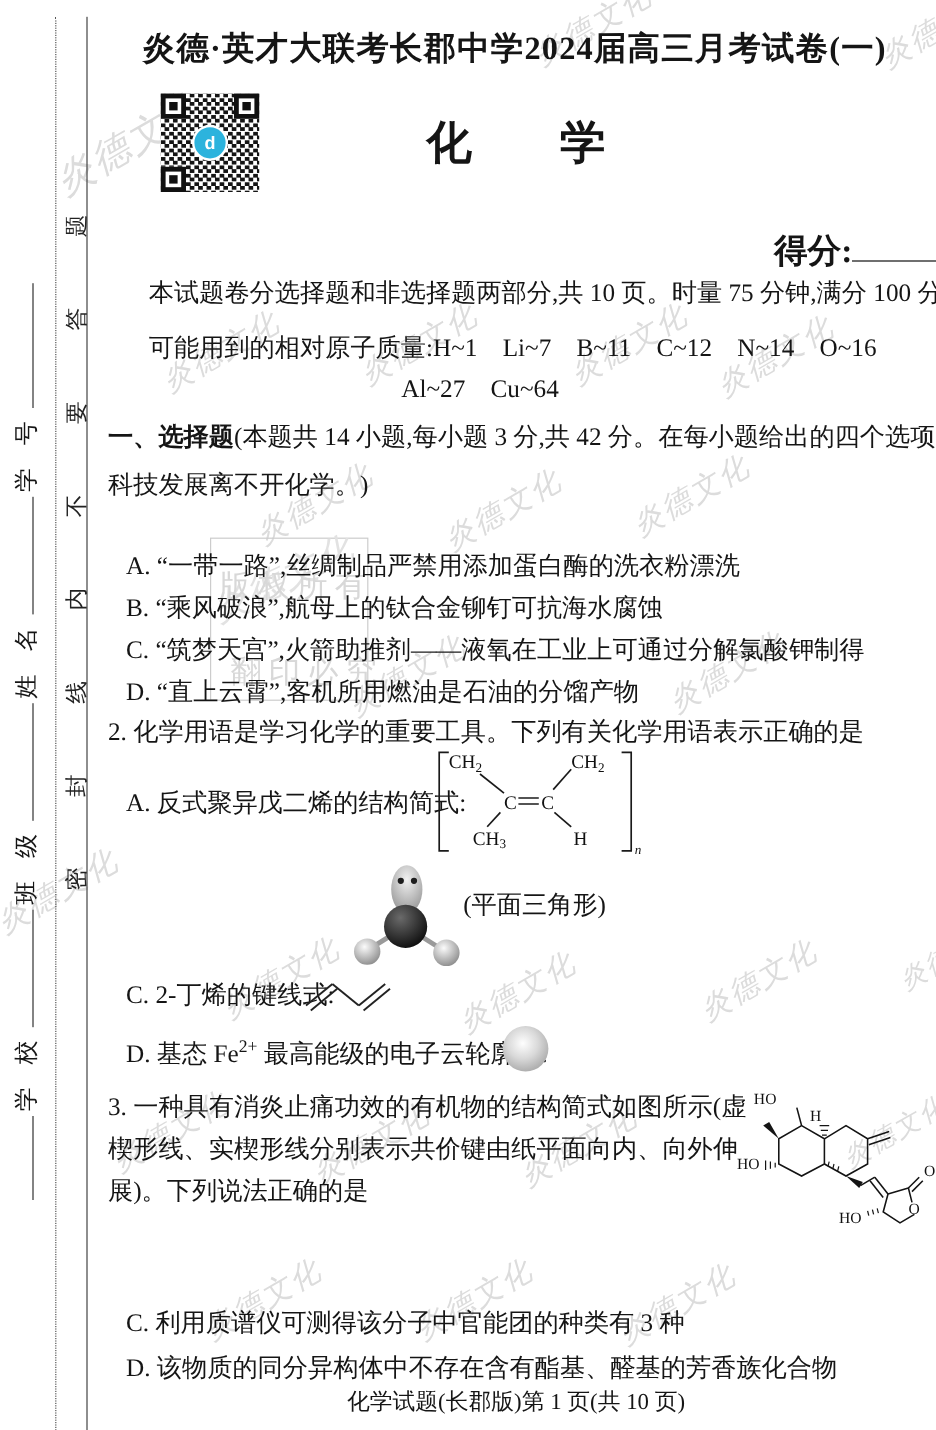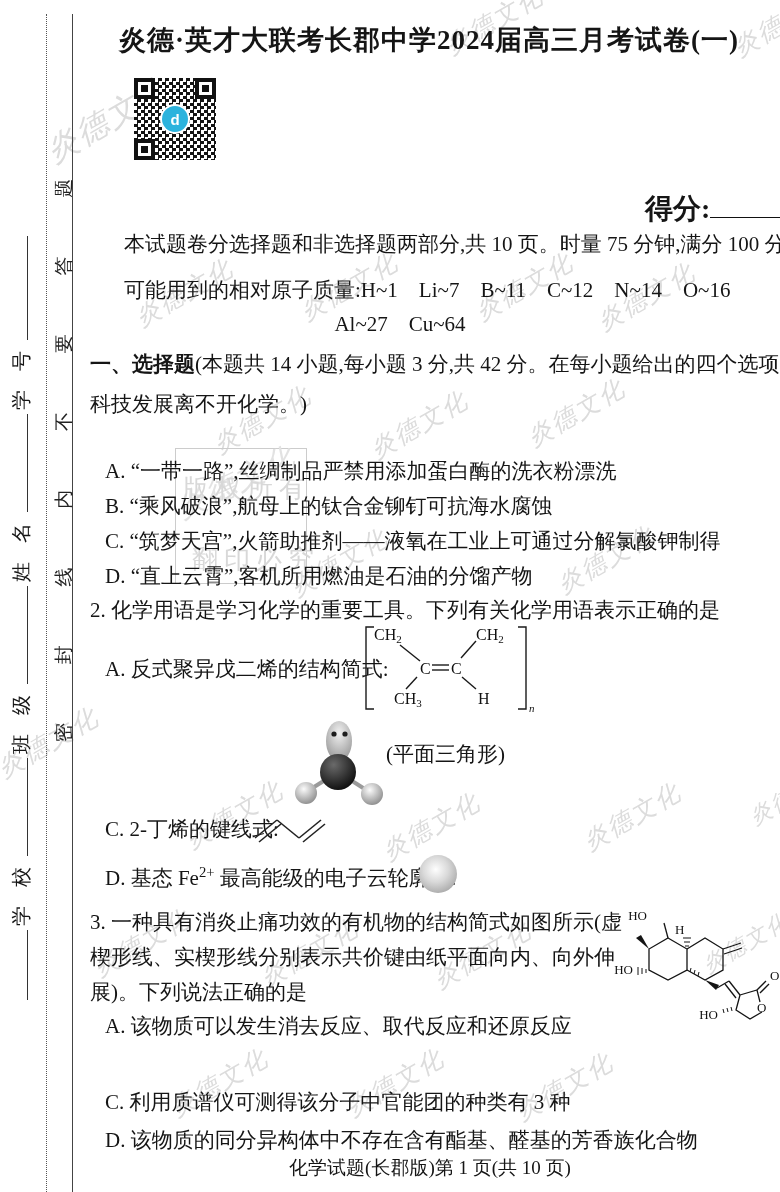--- a/index.html
+++ b/index.html
@@ -95,20 +95,21 @@
       </div>
     <div class="finder" style="right:0;top:0;">
         <i></i>
       </div>
     <div class="finder" style="left:0;bottom:0;">
         <i></i>
       </div>
     <div class="qr-logo">d</div>
   </div>
 
+  <div class="abs subject-title nowrap">化 学</div>
 
   <div class="abs score nowrap">
     <span>得分:</span><span class="uline"></span>
   </div>
 
   <div class="abs t nowrap" style="left:124px;top:230px;">本试题卷分选择题和非选择题两部分,共 10 页。时量 75 分钟,满分 100 分。</div>
   <div class="abs t nowrap" style="left:124px;top:276px;">
     <span>可能用到的相对原子质量:</span><span>H~1　Li~7　B~11　C~12　N~14　O~16</span>
   </div>
   <div class="abs t" style="left:90px;top:310px;width:620px;text-align:center;">Al~27　Cu~64</div>
@@ -238,19 +239,18 @@
     <g fill="#111" font-size="13">
       <text x="42" y="28" text-anchor="end">HO</text>
       <text x="70" y="42">H</text>
       <text x="28" y="82" text-anchor="end">HO</text>
       <text x="165" y="88">O</text>
       <text x="152" y="120">O</text>
       <text x="113" y="127" text-anchor="end">HO</text>
     </g>
   </svg>
 
-  <div class="abs t nowrap opt" style="top:1012px;">A. 该物质可以发生消去反应、取代反应和还原反应</div>
   <div class="abs t nowrap opt" style="top:1088px;">C. 利用质谱仪可测得该分子中官能团的种类有 3 种</div>
   <div class="abs t nowrap opt" style="top:1126px;">D. 该物质的同分异构体中不存在含有酯基、醛基的芳香族化合物</div>
 
   <div class="abs footer">化学试题(长郡版)第 1 页(共 10 页)</div>
 
 </div>
 
 </body></html>

